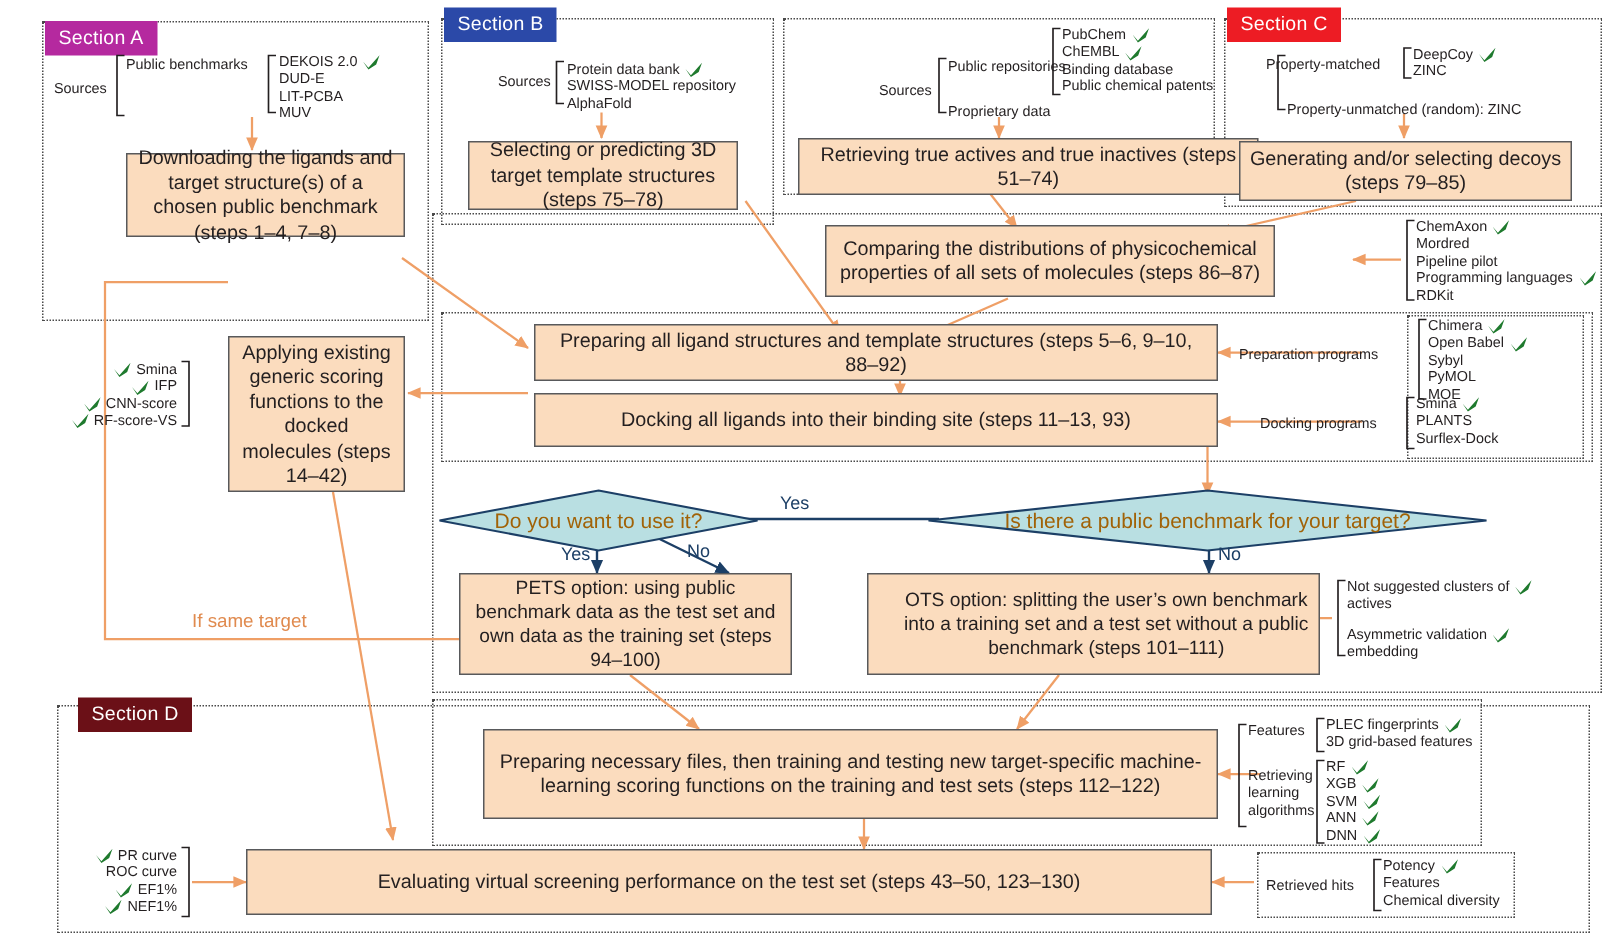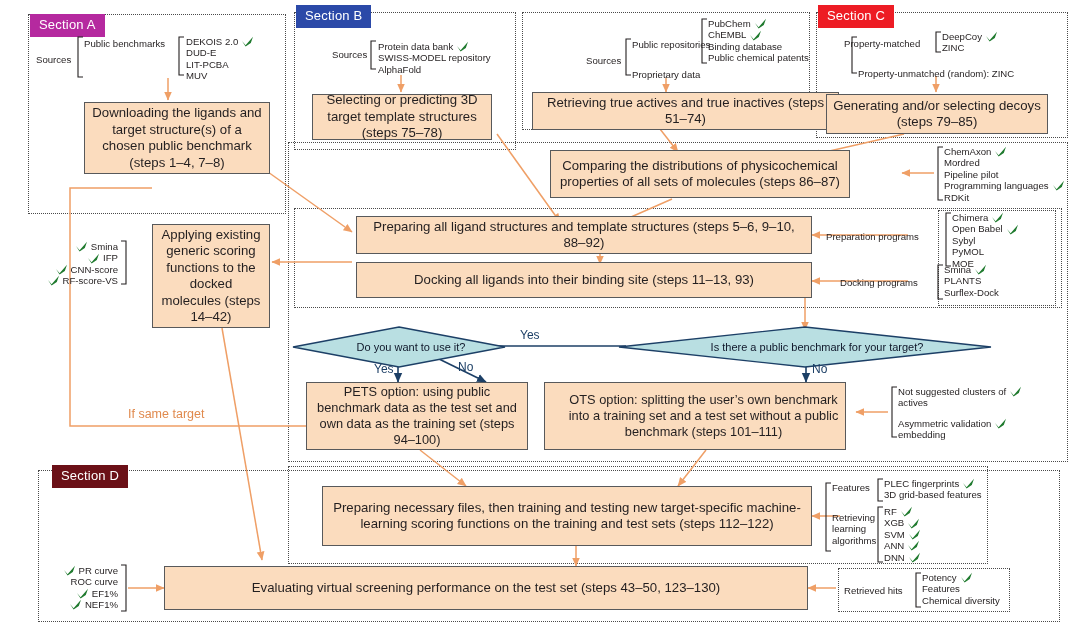--- a/index.html
+++ b/index.html
@@ -26,23 +26,23 @@
   .box {
     position:absolute; background:#fbdcbe; border:1.6px solid #58595b;
     display:flex; align-items:center; justify-content:center; text-align:center;
     font-size:13.2px; line-height:16.5px; color:#231f20; padding:3px 6px;
   }
   .box.small { font-size:12.8px; line-height:16px; }
 
   
   .diamond { position:absolute; }
   .diamond .dtext {
-    position:absolute; left:12px; top:0; width:100%; height:100%;
+    position:absolute; left:0; top:0; width:100%; height:100%;
     display:flex; align-items:center; justify-content:center;
-    font-size:11px; color:#0f172a; text-align:center;
+    font-size:14px; color:#a16207; text-align:center;
   }
 
   
   .ann { position:absolute; font-size:9.6px; line-height:11.4px; color:#231f20; white-space:nowrap; }
   .row { display:flex; align-items:center; gap:3px; white-space:nowrap; }
   .row.rev { justify-content:flex-end; }
   .chk { display:inline-block; width:13px; height:11px; flex:0 0 auto; }
   .chk svg { display:block; }
   .lbl { white-space:nowrap; }
 
@@ -143,39 +143,39 @@
       <path d="M626,346 L470,346" marker-end="url(#ab)"></path>
 
       <path d="M398,362 L398,382" marker-end="url(#ab)"></path>
 
       <path d="M437,358 L486,382" marker-end="url(#ab)"></path>
 
       <path d="M806,362 L806,382" marker-end="url(#ab)"></path>
     </g>
   </svg>
 
-  <div class="box" style="left:84px; top:102px; width:186px; height:72px;">Downloading the ligands and target structure(s) of a chosen public benchmark (steps 1–4, 7–8)</div>
+  <div class="box" style="left:84px; top:102px; width:186px; height:56px;">Downloading the ligands and target structure(s) of a chosen public benchmark (steps 1–4, 7–8)</div>
 
   <div class="box" style="left:152px; top:224px; width:118px; height:104px;">Applying existing generic scoring functions to the docked molecules (steps 14–42)</div>
 
   <div class="box" style="left:312px; top:94px; width:180px; height:46px;">Selecting or predicting 3D target template structures (steps 75–78)</div>
 
   <div class="box" style="left:532px; top:92px; width:307px; height:38px;">Retrieving true actives and true inactives (steps 51–74)</div>
 
   <div class="box" style="left:826px; top:94px; width:222px; height:40px;">Generating and/or selecting decoys (steps 79–85)</div>
 
   <div class="box" style="left:550px; top:150px; width:300px; height:48px;">Comparing the distributions of physicochemical properties of all sets of molecules (steps 86–87)</div>
 
   <div class="box" style="left:356px; top:216px; width:456px; height:38px;">Preparing all ligand structures and template structures (steps 5–6, 9–10, 88–92)</div>
 
   <div class="box" style="left:356px; top:262px; width:456px; height:36px;">Docking all ligands into their binding site (steps 11–13, 93)</div>
 
   <div class="box small" style="left:306px; top:382px; width:222px; height:68px;">PETS option: using public benchmark data as the test set and own data as the training set (steps 94–100)</div>
 
-  <div class="box small" style="left:544px; top:382px; width:302px; height:68px;padding-left:23px;">OTS option: splitting the user’s own benchmark into a training set and a test set without a public benchmark (steps 101–111)</div>
+  <div class="box small" style="left:578px; top:382px; width:302px; height:68px;padding-left:23px;">OTS option: splitting the user’s own benchmark into a training set and a test set without a public benchmark (steps 101–111)</div>
 
   <div class="box" style="left:322px; top:486px; width:490px; height:60px;">Preparing necessary files, then training and testing new target-specific machine-learning scoring functions on the training and test sets (steps 112–122)</div>
 
   <div class="box" style="left:164px; top:566px; width:644px; height:44px;">Evaluating virtual screening performance on the test set (steps 43–50, 123–130)</div>
 
   <div class="diamond" style="left:292px; top:326px; width:214px; height:42px;">
     <svg width="214" height="42" viewBox="0 0 214 42">
       <polygon points="107,1 213,21 107,41 1,21" fill="#b9dfe2" stroke="#1c3f66" stroke-width="1.4"></polygon>
     </svg>
     <div class="dtext">Do you want to use it?</div>

